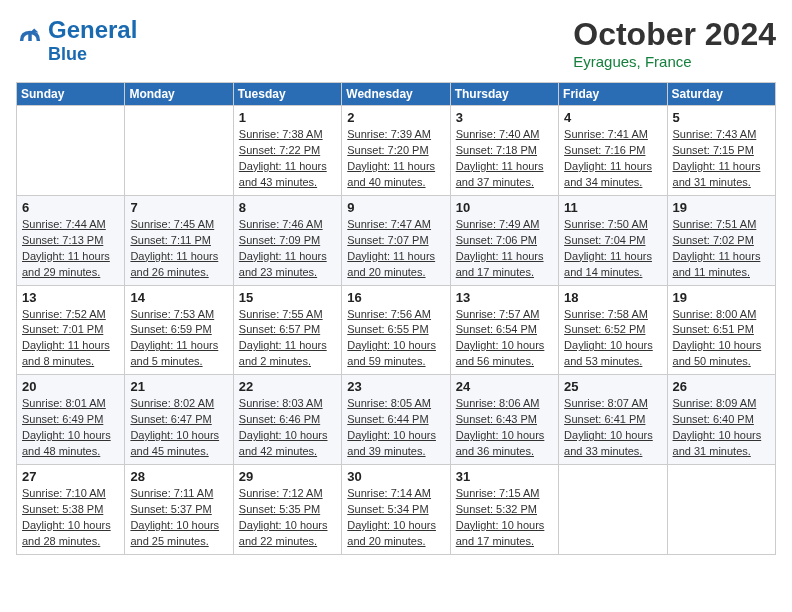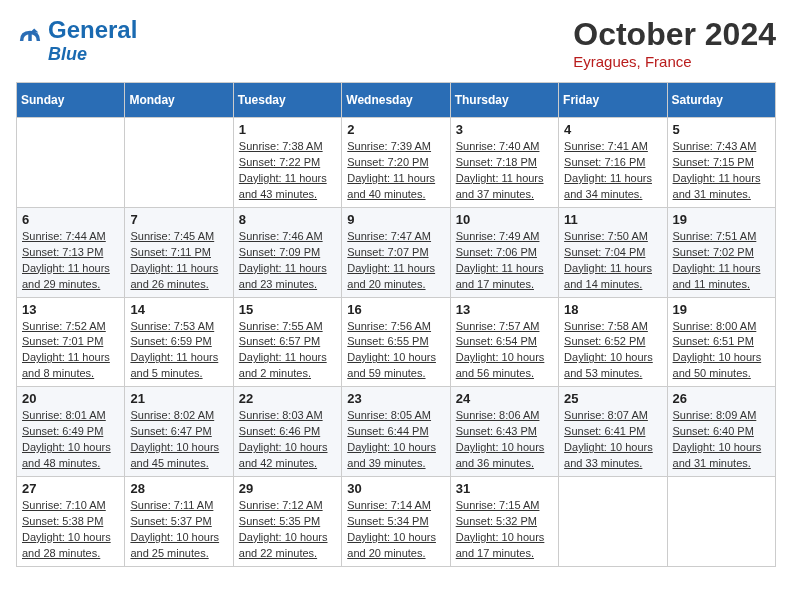--- a/index.html
+++ b/index.html
@@ -29,31 +29,31 @@
     .title-area {
       text-align: left;
     }
     .month-title {
       font-size: 32px;
       font-weight: bold;
       color: #333;
     }
     .location {
       font-size: 15px;
-      color: #b91c1c;
+      color: #15803d;
     }
     .calendar {
       width: 100%;
       border-collapse: collapse;
       font-size: 11px;
     }
     .calendar th {
       background-color: #2a6db5;
       color: #fff;
-      padding: 10px 4px;
+      padding: 4px 4px;
       text-align: left;
       font-size: 12px;
       font-weight: bold;
       border: 1px solid #ccc;
     }
     .calendar td {
       border: 1px solid #ccc;
       vertical-align: top;
       padding: 4px 5px;
       width: calc(100% / 7);
@@ -88,21 +88,21 @@
 <div class="header">
   <div class="logo">
     <svg class="logo-icon" viewBox="0 0 40 40">
       <path d="M8 20 Q8 8 20 8 Q32 8 32 20" fill="none" stroke="#2a6db5" stroke-width="5"></path>
       <path d="M20 8 L26 2 L32 8" fill="#2a6db5"></path>
       <path d="M20 8 L20 20" stroke="#2a6db5" stroke-width="5"></path>
     </svg>
     <div>
       <div>
         <span class="logo-blue" style="font-size:24px;font-weight:bold;">General</span><br>
-        <span class="logo-blue" style="font-size:18px;font-weight:bold;font-style:italic;">Blue</span>
+        <span class="logo-blue" style="font-size:18px;font-weight:bold;">Blue</span>
       </div>
     </div>
   </div>
   <div class="title-area">
     <div class="month-title">October 2024</div>
     <div class="location">Eyragues, France</div>
   </div>
 </div>
 
 <table class="calendar">

